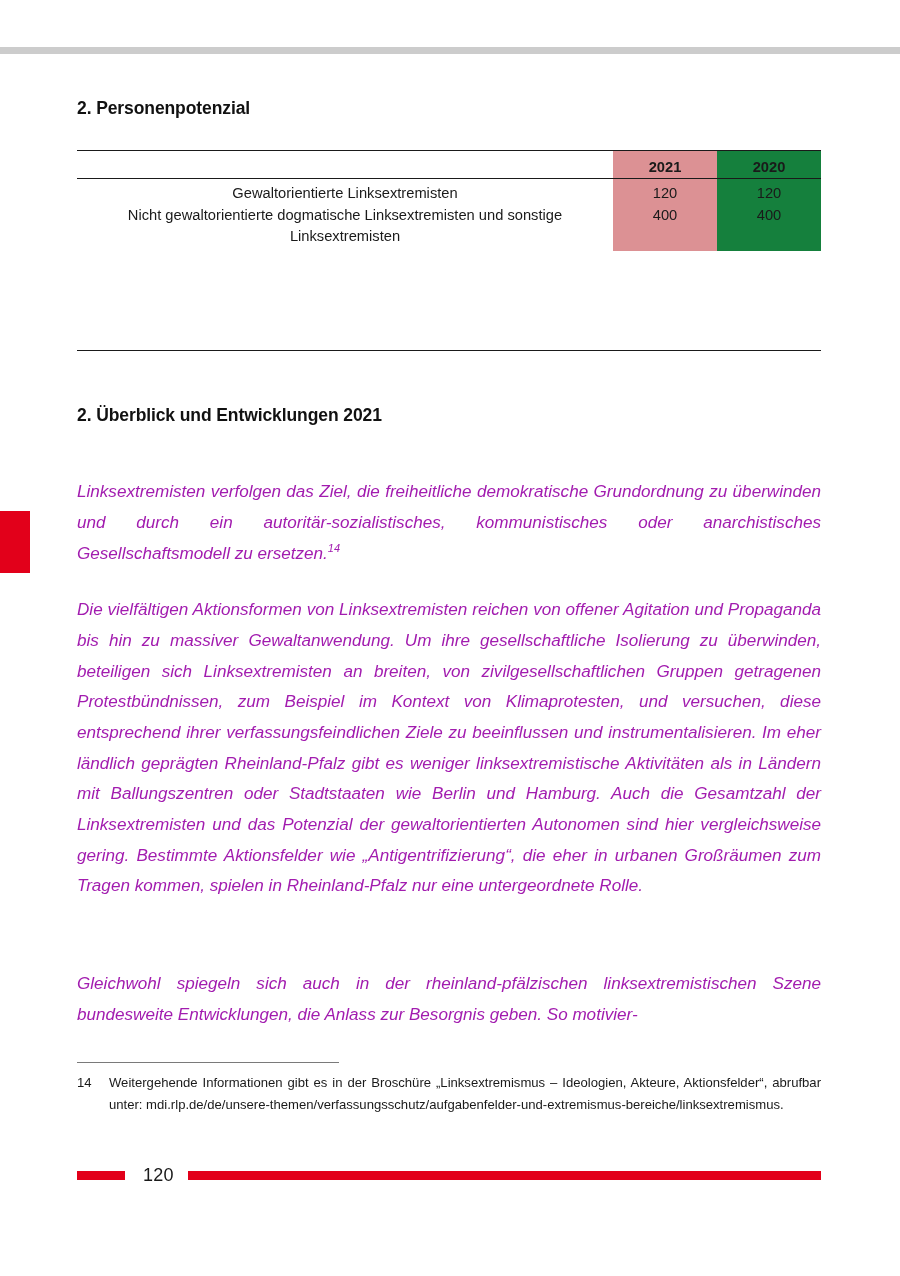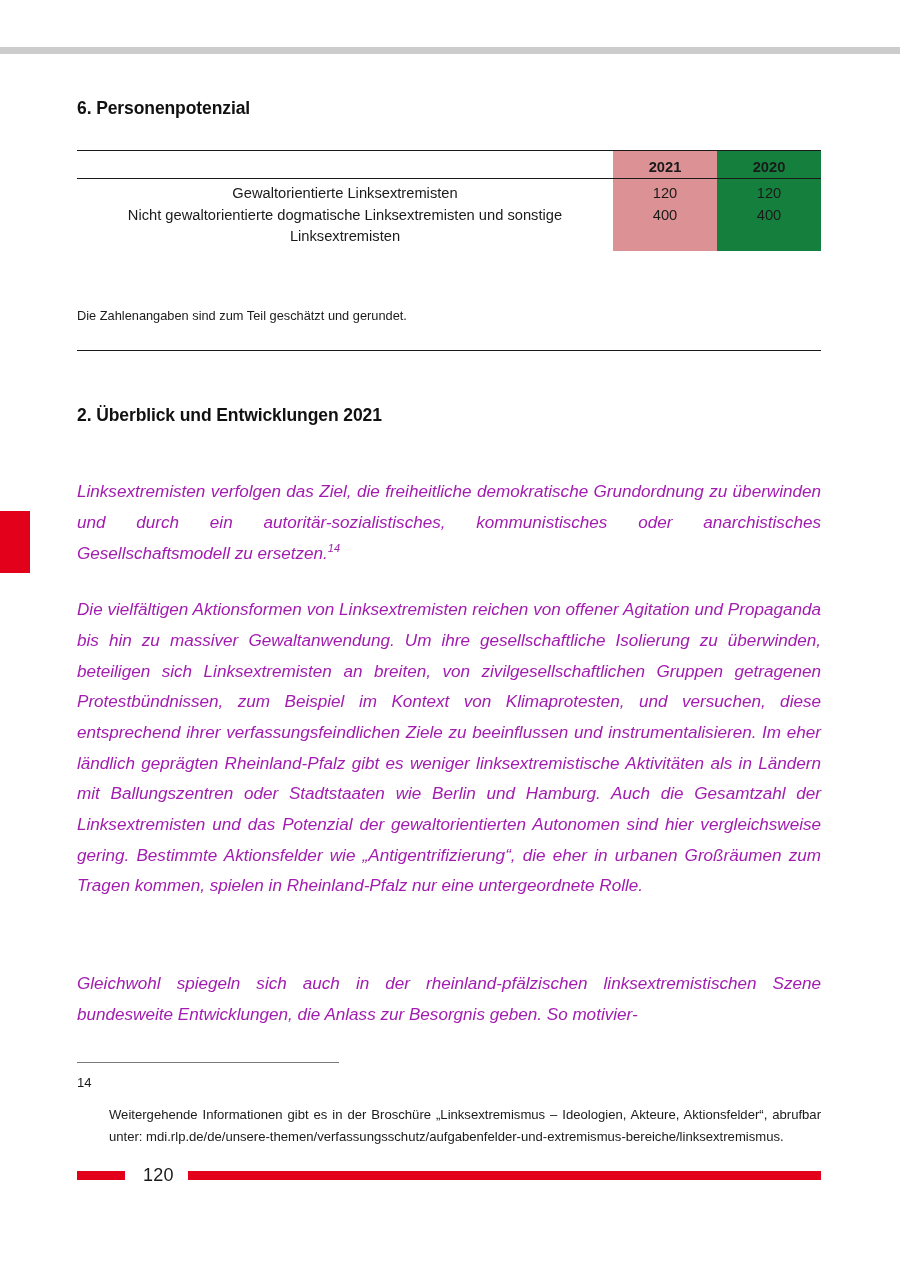--- a/index.html
+++ b/index.html
@@ -159,21 +159,20 @@
     display: flex;
   }
   .fn-num {
     width: 32px;
     flex: 0 0 32px;
   }
   .fn-body {
     flex: 1 1 auto;
     text-align: justify;
     text-justify: inter-word;
-    margin-top: 32px;
   }
 
   
   .footer {
     position: absolute;
     top: 1166px;
     left: 77px;
     width: 744px;
     display: flex;
     align-items: center;
@@ -198,21 +197,21 @@
   }
 </style>
 </head>
 <body>
 
 <div class="top-rule"></div>
 <div class="side-tab"></div>
 
 <div class="page">
 
-  <h2 class="section-heading h-1">6. Personenpotenzial</h2>
+  <h2 class="section-heading h-1">2. Personenpotenzial</h2>
 
   <table class="ppt-table">
     <colgroup>
       <col class="col-label">
       <col class="col-y1">
       <col class="col-y2">
     </colgroup>
     <tbody>
       <tr class="row-head rule-top">
         <td class="cell-label"></td>
@@ -226,21 +225,20 @@
       </tr>
       <tr class="row-last-body">
         <td class="cell-label">Nicht gewaltorientierte dogmatische Linksextremisten und sonstige Linksextremisten</td>
         <td class="cell-num shade-1">400</td>
         <td class="cell-num shade-2">400</td>
       </tr>
     </tbody>
   </table>
 
   <div class="table-notes">
-    <div>Die Zahlenangaben sind zum Teil geschätzt und gerundet.</div>
   </div>
   <div class="notes-rule"></div>
 
   <h2 class="section-heading h-2">2. Überblick und Entwicklungen 2021</h2>
 
   <p class="body-text p-1"><span>Linksextremisten verfolgen das Ziel, die freiheitliche demokratische Grundordnung zu überwinden und durch ein autoritär-sozialistisches, kommunistisches oder anarchistisches Gesellschaftsmodell zu ersetzen.</span><sup class="fn-ref">14</sup></p>
 
   <p class="body-text p-2">Die vielfältigen Aktionsformen von Linksextremisten reichen von offener Agitation und Propaganda bis hin zu massiver Gewaltanwendung. Um ihre gesellschaftliche Isolierung zu überwinden, beteiligen sich Linksextremisten an breiten, von zivilgesellschaftlichen Gruppen getragenen Protestbündnissen, zum Beispiel im Kontext von Klimaprotesten, und versuchen, diese entsprechend ihrer verfassungsfeindlichen Ziele zu beeinflussen und instrumentalisieren. Im eher ländlich geprägten Rheinland-Pfalz gibt es weniger linksextremistische Aktivitäten als in Ländern mit Ballungszentren oder Stadtstaaten wie Berlin und Hamburg. Auch die Gesamtzahl der Linksextremisten und das Potenzial der gewaltorientierten Autonomen sind hier vergleichsweise gering. Bestimmte Aktionsfelder wie „Antigentrifizierung“, die eher in urbanen Großräumen zum Tragen kommen, spielen in Rheinland-Pfalz nur eine untergeordnete Rolle.</p>
 
   <p class="body-text p-3 last-line">Gleichwohl spiegeln sich auch in der rheinland-pfälzischen linksextremistischen Szene bundesweite Entwicklungen, die Anlass zur Besorgnis geben. So motivier-</p>

